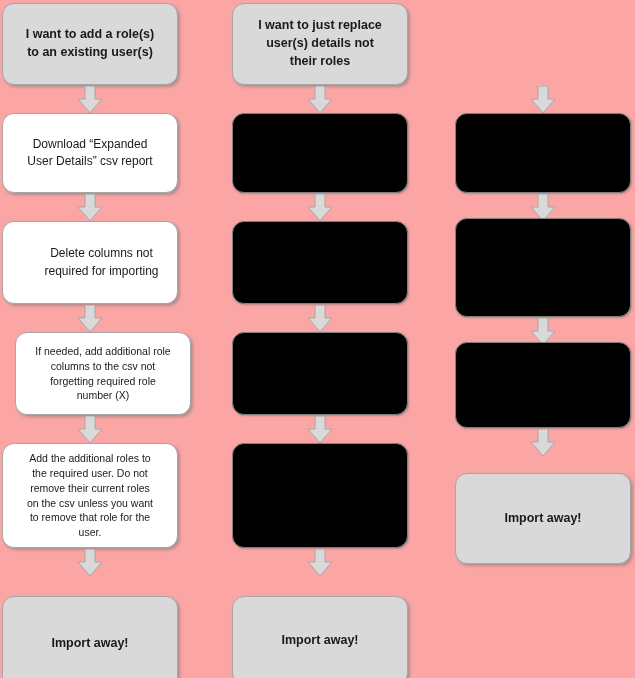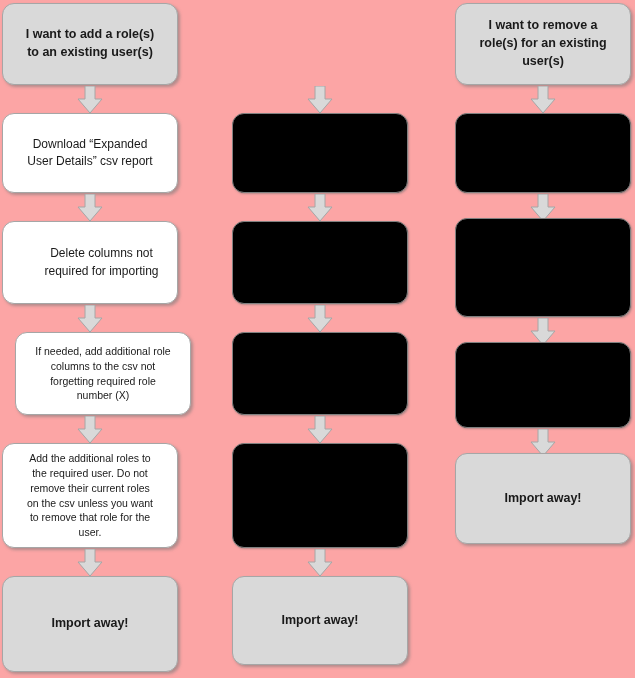--- a/index.html
+++ b/index.html
@@ -44,20 +44,21 @@
     white-space: pre-line;
   }
 
   .node.fill-gray {
     background: #d9d9d9;
     font-weight: bold;
     font-size: 12.5px;
   }
   .node.fill-gray.terminal {
     font-size: 12.5px;
+    margin-top: 20px;
   }
   .node.fill-white {
     background: #ffffff;
     font-weight: normal;
   }
   .node.fill-black {
     background: #000000;
     border-color: #808080;
     box-shadow: 1px 1px 2px rgba(110,110,110,0.5);
   }
@@ -134,20 +135,25 @@
   <div class="arrow" style="left:77px; top:549px; height:28px;">
     <svg width="26" height="28" viewBox="0 0 26 28">
       <polygon points="8,0 18,0 18,13 25,13 13,27 1,13 8,13" fill="#d9d9d9" stroke="#a6a6a6" stroke-width="1"></polygon>
     </svg>
   </div>
 
   <div class="node fill-gray terminal" style="left:2px; top:576px; width:176px; height:96px;">
     <span class="node-text">Import away!</span>
   </div>
 
+  <div class="node fill-gray" style="left:232px; top:3px; width:176px; height:82px;">
+    <span class="node-text">I want to just replace
+user(s) details not
+their roles</span>
+  </div>
 
   <div class="arrow" style="left:307px; top:86px; height:28px;">
     <svg width="26" height="28" viewBox="0 0 26 28">
       <polygon points="8,0 18,0 18,13 25,13 13,27 1,13 8,13" fill="#d9d9d9" stroke="#a6a6a6" stroke-width="1"></polygon>
     </svg>
   </div>
 
   <div class="node fill-black" style="left:232px; top:113px; width:176px; height:80px;">
     <span class="node-text"></span>
   </div>
@@ -185,25 +191,20 @@
   <div class="arrow" style="left:307px; top:549px; height:28px;">
     <svg width="26" height="28" viewBox="0 0 26 28">
       <polygon points="8,0 18,0 18,13 25,13 13,27 1,13 8,13" fill="#d9d9d9" stroke="#a6a6a6" stroke-width="1"></polygon>
     </svg>
   </div>
 
   <div class="node fill-gray terminal" style="left:232px; top:576px; width:176px; height:89px;">
     <span class="node-text">Import away!</span>
   </div>
 
-  <div class="node fill-gray" style="left:455px; top:3px; width:176px; height:82px;">
-    <span class="node-text">I want to remove a
-role(s) for an existing
-user(s)</span>
-  </div>
 
   <div class="arrow" style="left:530px; top:86px; height:28px;">
     <svg width="26" height="28" viewBox="0 0 26 28">
       <polygon points="8,0 18,0 18,13 25,13 13,27 1,13 8,13" fill="#d9d9d9" stroke="#a6a6a6" stroke-width="1"></polygon>
     </svg>
   </div>
 
   <div class="node fill-black" style="left:455px; top:113px; width:176px; height:80px;">
     <span class="node-text"></span>
   </div>

